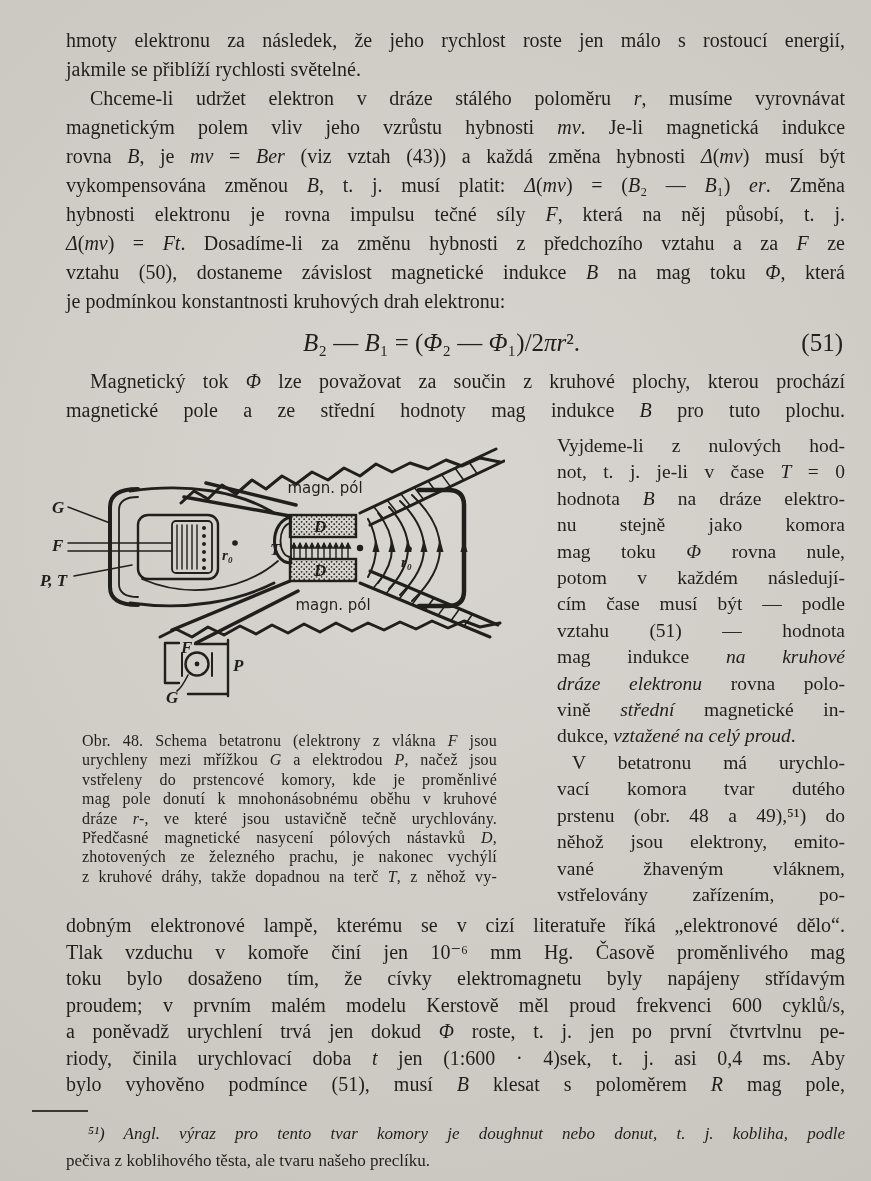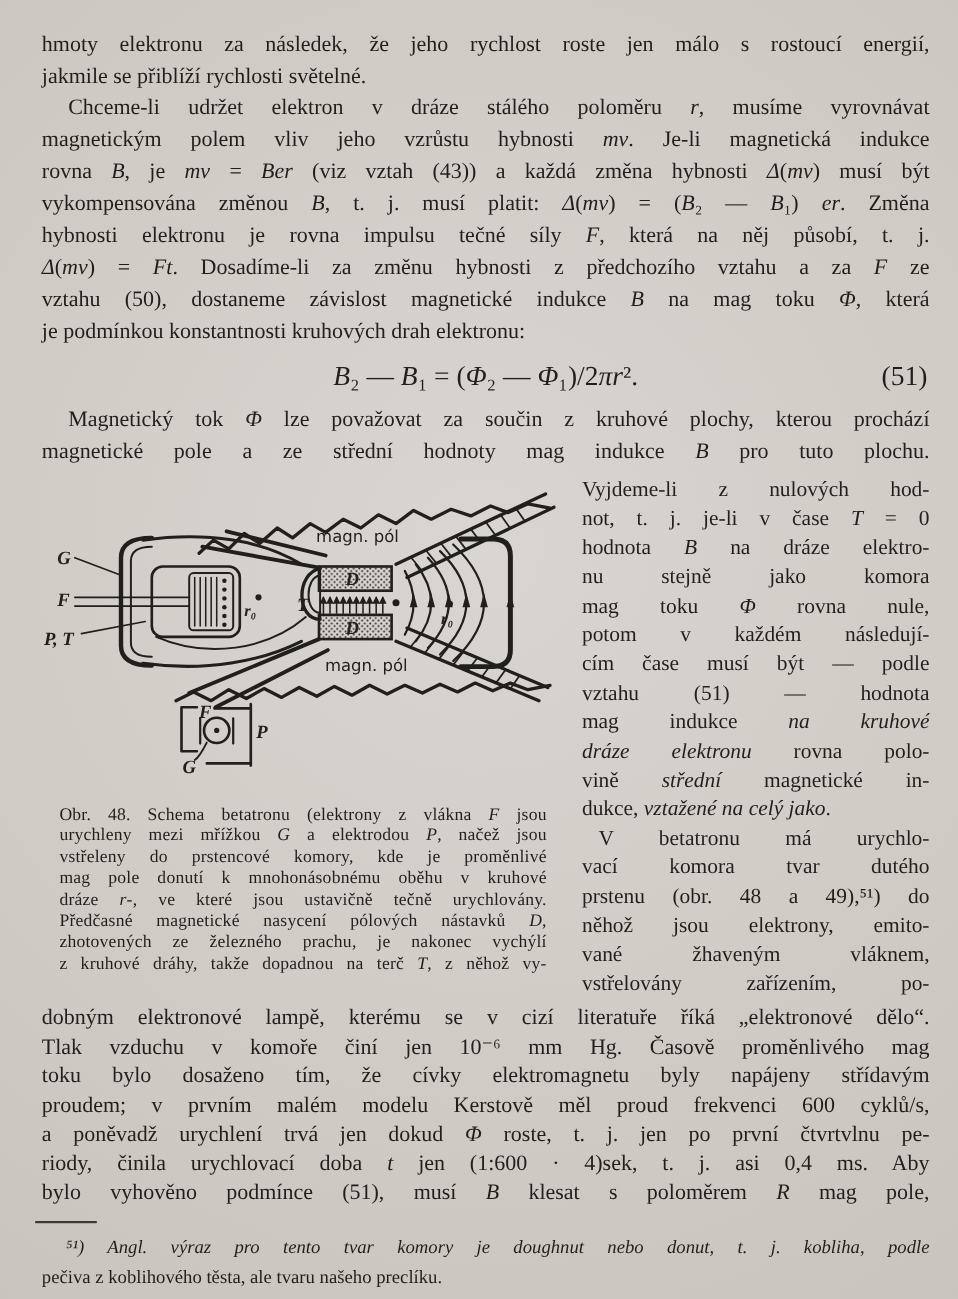--- a/index.html
+++ b/index.html
@@ -19,20 +19,21 @@
   .page{
     width:871px;height:1181px;
     padding:26px 26px 10px 38px;
     position:relative;
   }
   
   .line{
     text-align:justify;
     text-align-last:justify;
     white-space:normal;
+    margin-left:28px;
   }
   .line.last-left{text-align-last:left;}
   .line.last-center{text-align-last:center;}
   .indent .line:first-child{text-indent:24px;}
   .indent-sm .line:first-child{text-indent:15px;}
 
   .p-main{font-size:20px;line-height:29px;}
   .equation{
     position:relative;
     margin:12px 0 10px 0;
@@ -248,21 +249,21 @@
           <div class="line">not, t. j. je-li v čase <i>T</i> = 0</div>
           <div class="line">hodnota <i>B</i> na dráze elektro-</div>
           <div class="line">nu stejně jako komora</div>
           <div class="line">mag toku <i>Φ</i> rovna nule,</div>
           <div class="line">potom v každém následují-</div>
           <div class="line">cím čase musí být — podle</div>
           <div class="line">vztahu (51) — hodnota</div>
           <div class="line">mag indukce <i>na kruhové</i></div>
           <div class="line"><i>dráze elektronu</i> rovna polo-</div>
           <div class="line">vině <i>střední</i> magnetické in-</div>
-          <div class="line last-left">dukce, <i>vztažené na celý jako</i>.</div>
+          <div class="line last-left">dukce, <i>vztažené na celý proud</i>.</div>
         </div>
       <div class="indent-sm">
           <div class="line">V betatronu má urychlo-</div>
           <div class="line">vací komora tvar dutého</div>
           <div class="line">prstenu (obr. 48 a 49),⁵¹) do</div>
           <div class="line">něhož jsou elektrony, emito-</div>
           <div class="line">vané žhaveným vláknem,</div>
           <div class="line">vstřelovány zařízením, po-</div>
         </div>
     </div>

